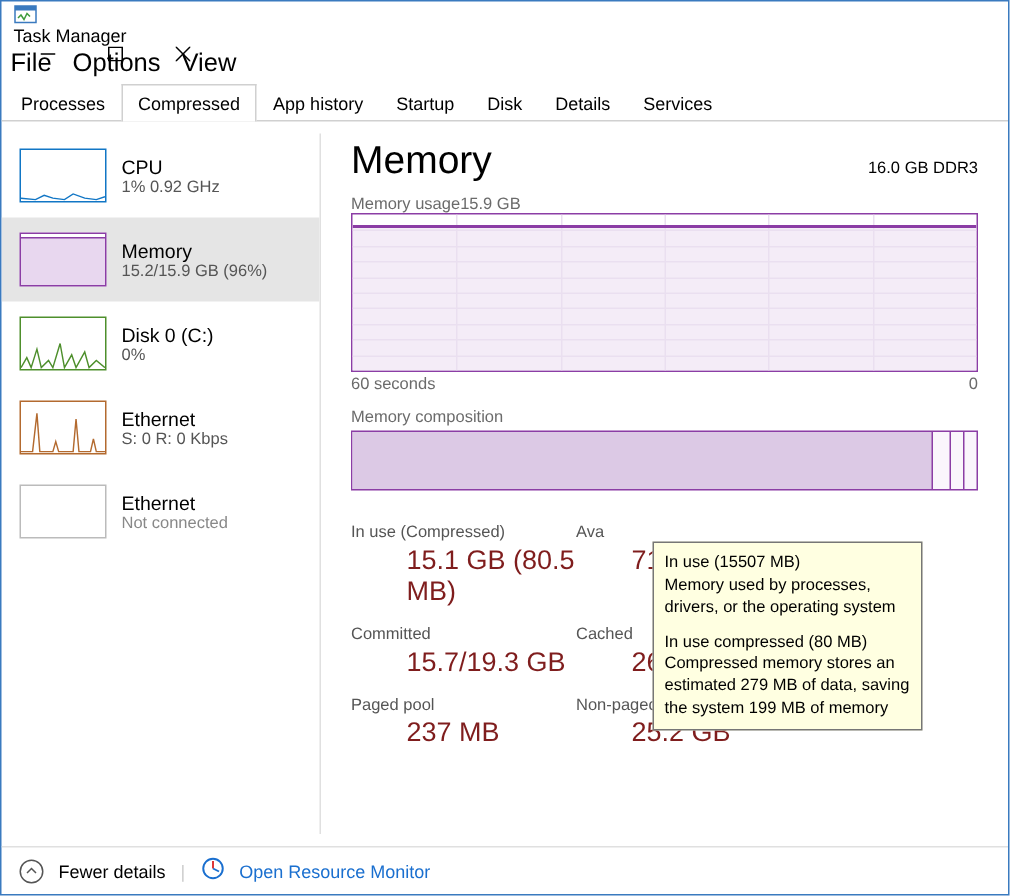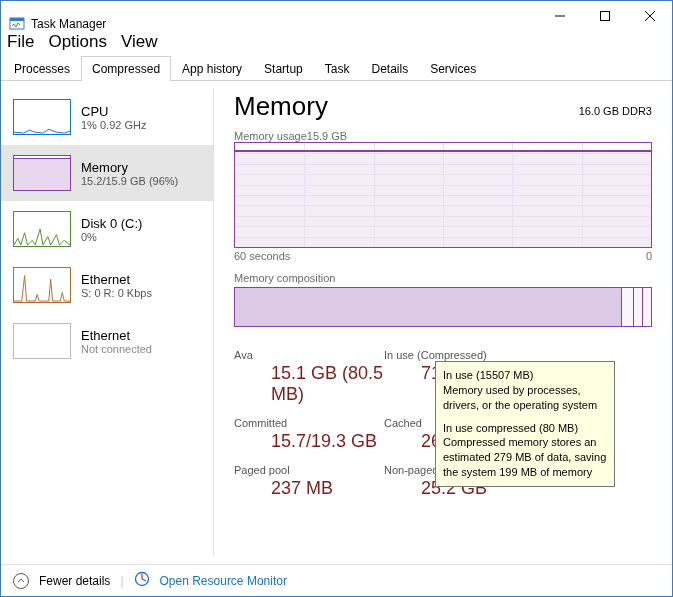--- a/index.html
+++ b/index.html
@@ -1,17 +1,17 @@
 <!DOCTYPE html>
 <html><head>
 <meta charset="utf-8">
 <style>
   * { box-sizing: border-box; margin: 0; padding: 0; font-family: "Segoe UI", Tahoma, sans-serif; }
   body { width: 673px; height: 597px; background: #fff; border: 1px solid #3a7abf; position: relative; }
-  .titlebar { height: 30px; display: flex; align-items: flex-end; padding: 0 0 0 8px; }
+  .titlebar { height: 30px; display: flex; align-items: flex-start; padding: 0 0 0 8px; flex-direction: column; }
   .titlebar .app-icon { width: 16px; height: 16px; margin-right: 6px; }
   .titlebar .title { font-size: 12px; flex: 1; }
   .winbtns { display: flex; height: 100%; }
   .winbtn { width: 45px; display: flex; align-items: center; justify-content: center; }
   .winbtn svg { width: 10px; height: 10px; }
   .menubar { height: 22px; display: flex; align-items: center; padding: 0 6px; font-size: 17px; gap: 14px; }
   .tabstrip { display: flex; border-bottom: 1px solid #d0d0d0; padding-left: 2px; margin-top: 2px; }
   .tab { font-size: 12px; padding: 5px 10px 5px 10px; border: 1px solid transparent; border-bottom: none; cursor: default; position: relative; top: 1px; }
   .tab.active { border-color: #d0d0d0; background: #fff; }
   .content { display: flex; height: calc(100% - 30px - 22px - 28px - 32px); }
@@ -85,21 +85,21 @@
   <span>File</span>
   <span>Options</span>
   <span>View</span>
 </div>
 
 <div class="tabstrip">
   <div class="tab">Processes</div>
   <div class="tab active">Compressed</div>
   <div class="tab">App history</div>
   <div class="tab">Startup</div>
-  <div class="tab">Task</div>
+  <div class="tab">Disk</div>
   <div class="tab">Details</div>
   <div class="tab">Services</div>
 </div>
 
 <div class="content">
   <div class="sidebar">
     <div class="sideitem">
       <div class="thumb" style="border-color:#1176c5;">
         <svg viewBox="0 0 58 36" preserveAspectRatio="none" style="width:100%;height:100%">
             <polyline points="0,34 10,35 16,32 22,34 30,35 36,31 44,34 52,35 58,33" fill="none" stroke="#1176c5" stroke-width="1"></polyline>
@@ -187,22 +187,22 @@
     </div>
 
     <div class="comp-label">Memory composition</div>
     <div class="chart-comp">
       <div class="compfill" style="width:93%"></div>
       <div class="compline1" style="right:4%"></div>
       <div class="compline1" style="right:2%"></div>
     </div>
 
     <div class="stats">
+      <div class="stat-label">In use (Compressed)</div>
       <div class="stat-label">Ava</div>
-      <div class="stat-label">In use (Compressed)</div>
       <div></div>
       <div class="stat-value">15.1 GB (80.5 MB)</div>
       <div class="stat-value">71</div>
       <div></div>
 
       <div class="stat-label">Committed</div>
       <div class="stat-label">Cached</div>
       <div></div>
       <div class="stat-value">15.7/19.3 GB</div>
       <div class="stat-value">265 MB</div>

